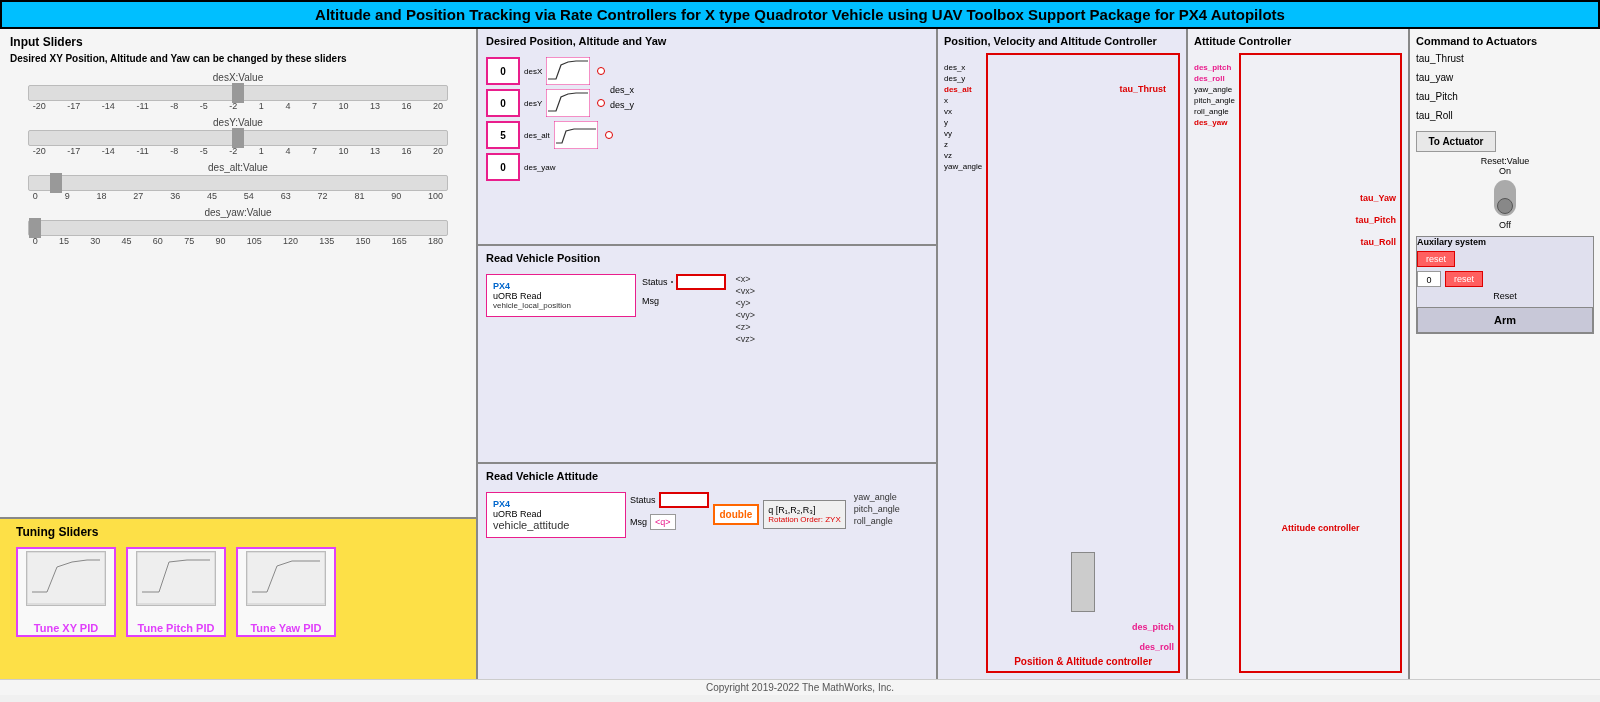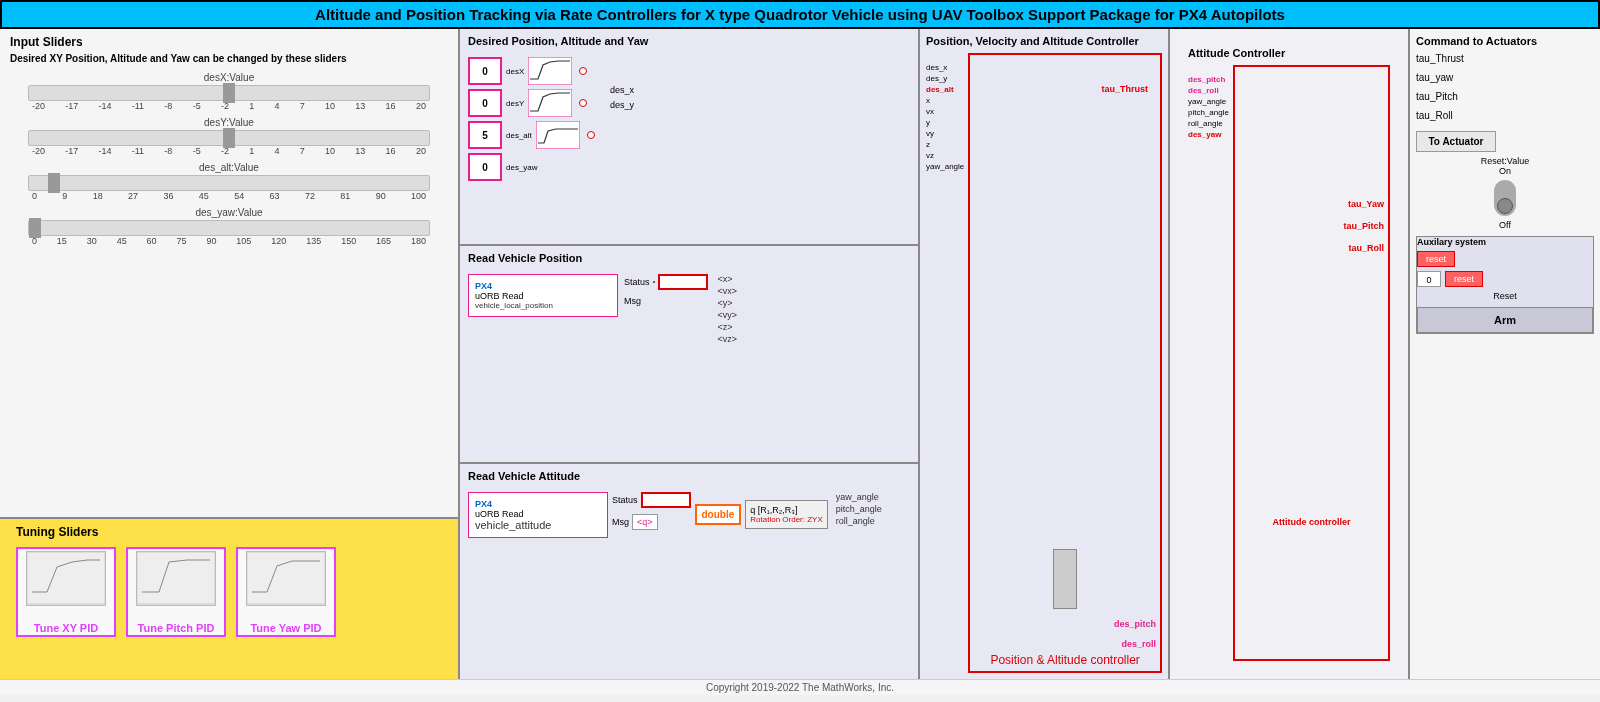--- a/index.html
+++ b/index.html
@@ -174,22 +174,22 @@
     .copyright {
       text-align: center;
       font-size: 10px;
       color: #555;
       padding: 2px;
       background: #f5f5f5;
       border-top: 1px solid #ccc;
     }
 
     .controller-label {
-      font-size: 12px;
-      font-weight: normal;
+      font-size: 10px;
+      font-weight: bold;
       color: #d00;
       margin-top: 4px;
     }
 
     
     input[type=range] {
       width: 92%;
       margin: 0 auto;
       display: block;
       height: 16px;
@@ -537,21 +537,21 @@
 
           <div style="display:flex; flex-direction:column; align-items:flex-end; width:100%;">
             <span style="font-size:9px; color:#e91e8c; font-weight:bold;">des_pitch</span>
             <span style="font-size:9px; color:#e91e8c; font-weight:bold; margin-top:10px;">des_roll</span>
           </div>
           <div class="controller-label">Position &amp; Altitude controller</div>
         </div>
       </div>
     </div>
 
-    <div style="width:240px; background:#f0f0f5; border-right:2px solid #888; padding:18px; display:flex; flex-direction:column;">
+    <div style="width:222px; background:#f0f0f5; border-right:2px solid #888; padding:6px; display:flex; flex-direction:column;">
       <div class="section-title">Attitude Controller</div>
 
       <div style="display:flex; flex-direction:row; gap:4px; flex:1;">
 
         <div style="display:flex; flex-direction:column; gap:2px; padding-top:10px; justify-content:flex-start;">
           <span style="font-size:8px; color:#e91e8c; font-weight:bold;">des_pitch</span>
           <span style="font-size:8px; color:#e91e8c; font-weight:bold;">des_roll</span>
           <span style="font-size:8px;">yaw_angle</span>
           <span style="font-size:8px;">pitch_angle</span>
           <span style="font-size:8px;">roll_angle</span>

